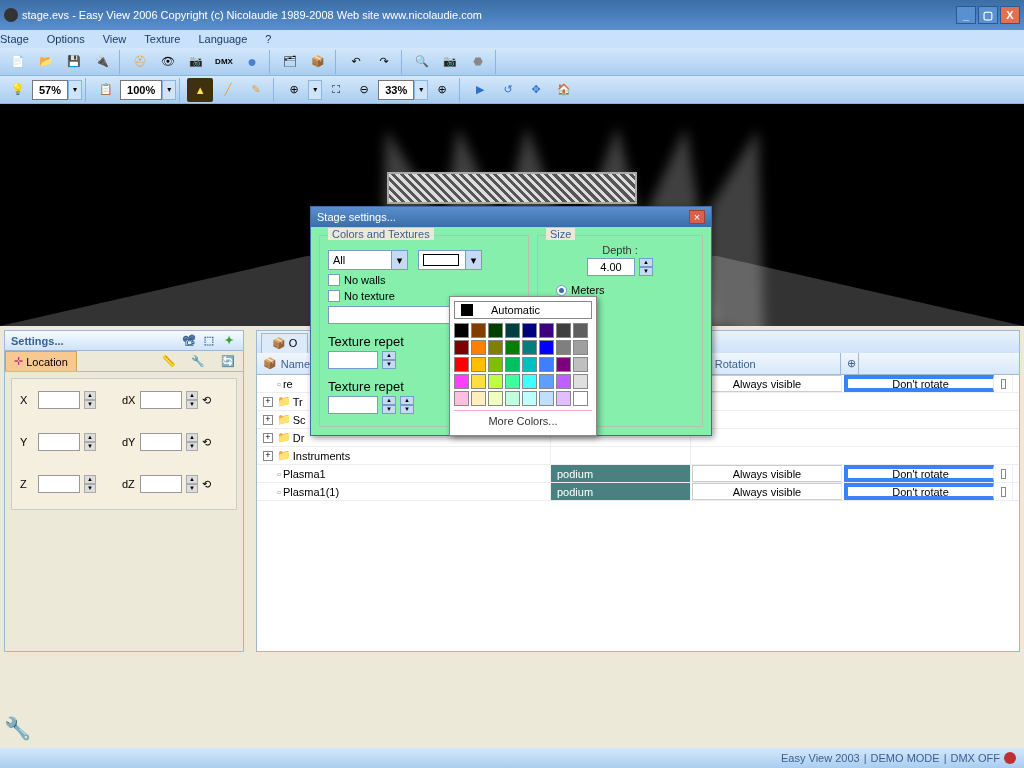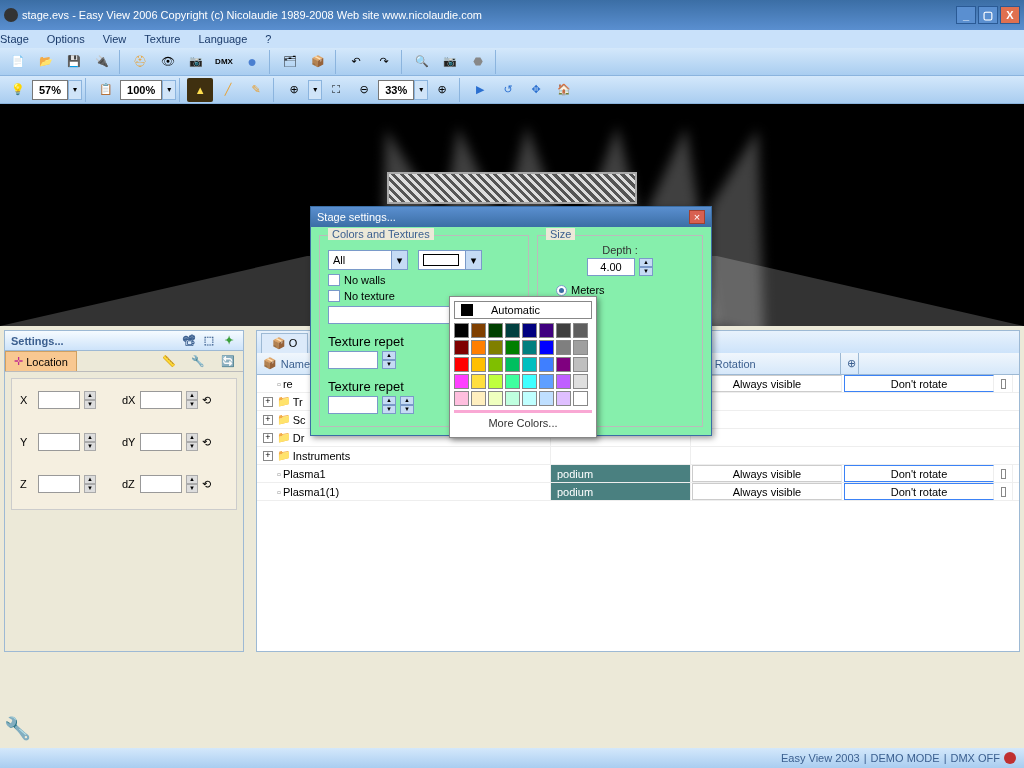--- a/index.html
+++ b/index.html
@@ -43,21 +43,21 @@
 .ol-tabs{display:flex; background:linear-gradient(to bottom,#e8f2fc,#cde3fa);height:22px;align-items:flex-end;padding-left:4px;}
 .ol-tab{padding:3px 10px;border:1px solid #9db9d4;border-bottom:none;background:#dceafa;margin-right:2px;cursor:pointer;}
 .ol-head { display:flex; background:linear-gradient(to bottom,#f0f6fc,#d6e8fa); height:22px; border-bottom:1px solid #9db9d4;}
 .ol-head div{border-right:1px solid #9db9d4;padding:4px 6px;color:#3b5f8f;display:flex;align-items:center;gap:4px;}
 .ol-body{background:#fff;flex:1;overflow:auto;}
 .ol-row{display:flex;height:18px;align-items:center;border-bottom:1px solid #eee;}
 .ol-row div{padding:0 6px;border-right:1px solid #eee;height:100%;display:flex;align-items:center;}
 .ol-name{width:294px;display:flex;align-items:center;gap:2px;}
 .ol-ref{width:140px;}
 .ol-vis{width:150px;justify-content:center;border:1px solid #ccc;margin:1px;}
-.ol-rot{width:150px;justify-content:center;border:1px solid #3b82f6;margin:1px;}
+.ol-rot{width:150px;justify-content:center;border:4px solid #3b82f6;margin:1px;}
 .ol-chk{width:18px;}
 .podium{background:#4a8080;color:#fff;}
 .tree-pm{width:10px;height:10px;border:1px solid #888;display:inline-flex;align-items:center;justify-content:center;font-size:9px;line-height:1;margin-right:2px;}
 .fldr{color:#d9a030;}
 .cube-ic{color:#999;}
 .statusbar{position:absolute;bottom:0;left:0;right:0;height:20px;background:linear-gradient(to bottom,#d4e8fb,#a9cdf0);display:flex;align-items:center;justify-content:flex-end;padding:0 8px;color:#3b5f8f;gap:4px;}
 .statusbar .dot{width:12px;height:12px;background:#c03030;border-radius:50%;}
 .gear-corner{position:absolute;left:4px;bottom:26px;font-size:22px;}
 
 .dialog{position:absolute;left:310px;top:206px;width:402px;background:#86efac;border:1px solid #3b6ea5;box-shadow:2px 2px 6px rgba(0,0,0,0.4);}
@@ -80,21 +80,21 @@
 .spin2 div{width:14px;height:9px;border:1px solid #7a9ac9;background:#c5dbf4;font-size:6px;text-align:center;line-height:7px;cursor:pointer;}
 .radio{display:flex;align-items:center;gap:4px;margin:2px 0;}
 .radio .r{width:11px;height:11px;border:1px solid #7a9ac9;border-radius:50%;background:#fff;display:flex;align-items:center;justify-content:center;}
 .radio .r.on::after{content:"";width:5px;height:5px;background:#3b6ea5;border-radius:50%;}
 
 .colorpop{position:absolute;left:449px;top:296px;width:148px;background:#fff;border:1px solid #888;box-shadow:2px 2px 6px rgba(0,0,0,0.4);padding:4px;}
 .autobtn{border:1px solid #888;display:flex;align-items:center;gap:18px;padding:2px 6px;margin-bottom:4px;cursor:pointer;}
 .autobtn .sq{width:12px;height:12px;background:#000;}
 .swatches{display:grid;grid-template-columns:repeat(8,15px);grid-auto-rows:15px;gap:2px;margin-bottom:4px;}
 .swatches div{border:1px solid #888;cursor:pointer;}
-.morec{text-align:center;padding:4px 0;cursor:pointer;color:#333;border-top:3px solid #f9a8d4;}
+.morec{text-align:center;padding:4px 0;cursor:pointer;color:#333;border-top:1px solid #f9a8d4;}
 .texlbl{font-size:13px;margin-top:10px;margin-bottom:2px;}
 .texctrl{display:flex;gap:4px;align-items:center;}
 .texinput{border:1px solid #7a9ac9;background:#fff;width:50px;height:18px;}
 </style>
 </head>
 <body>
 
 <div class="titlebar">
   <div class="icon"></div>
   <span>stage.evs - Easy View 2006   Copyright (c) Nicolaudie 1989-2008   Web site www.nicolaudie.com</span>

